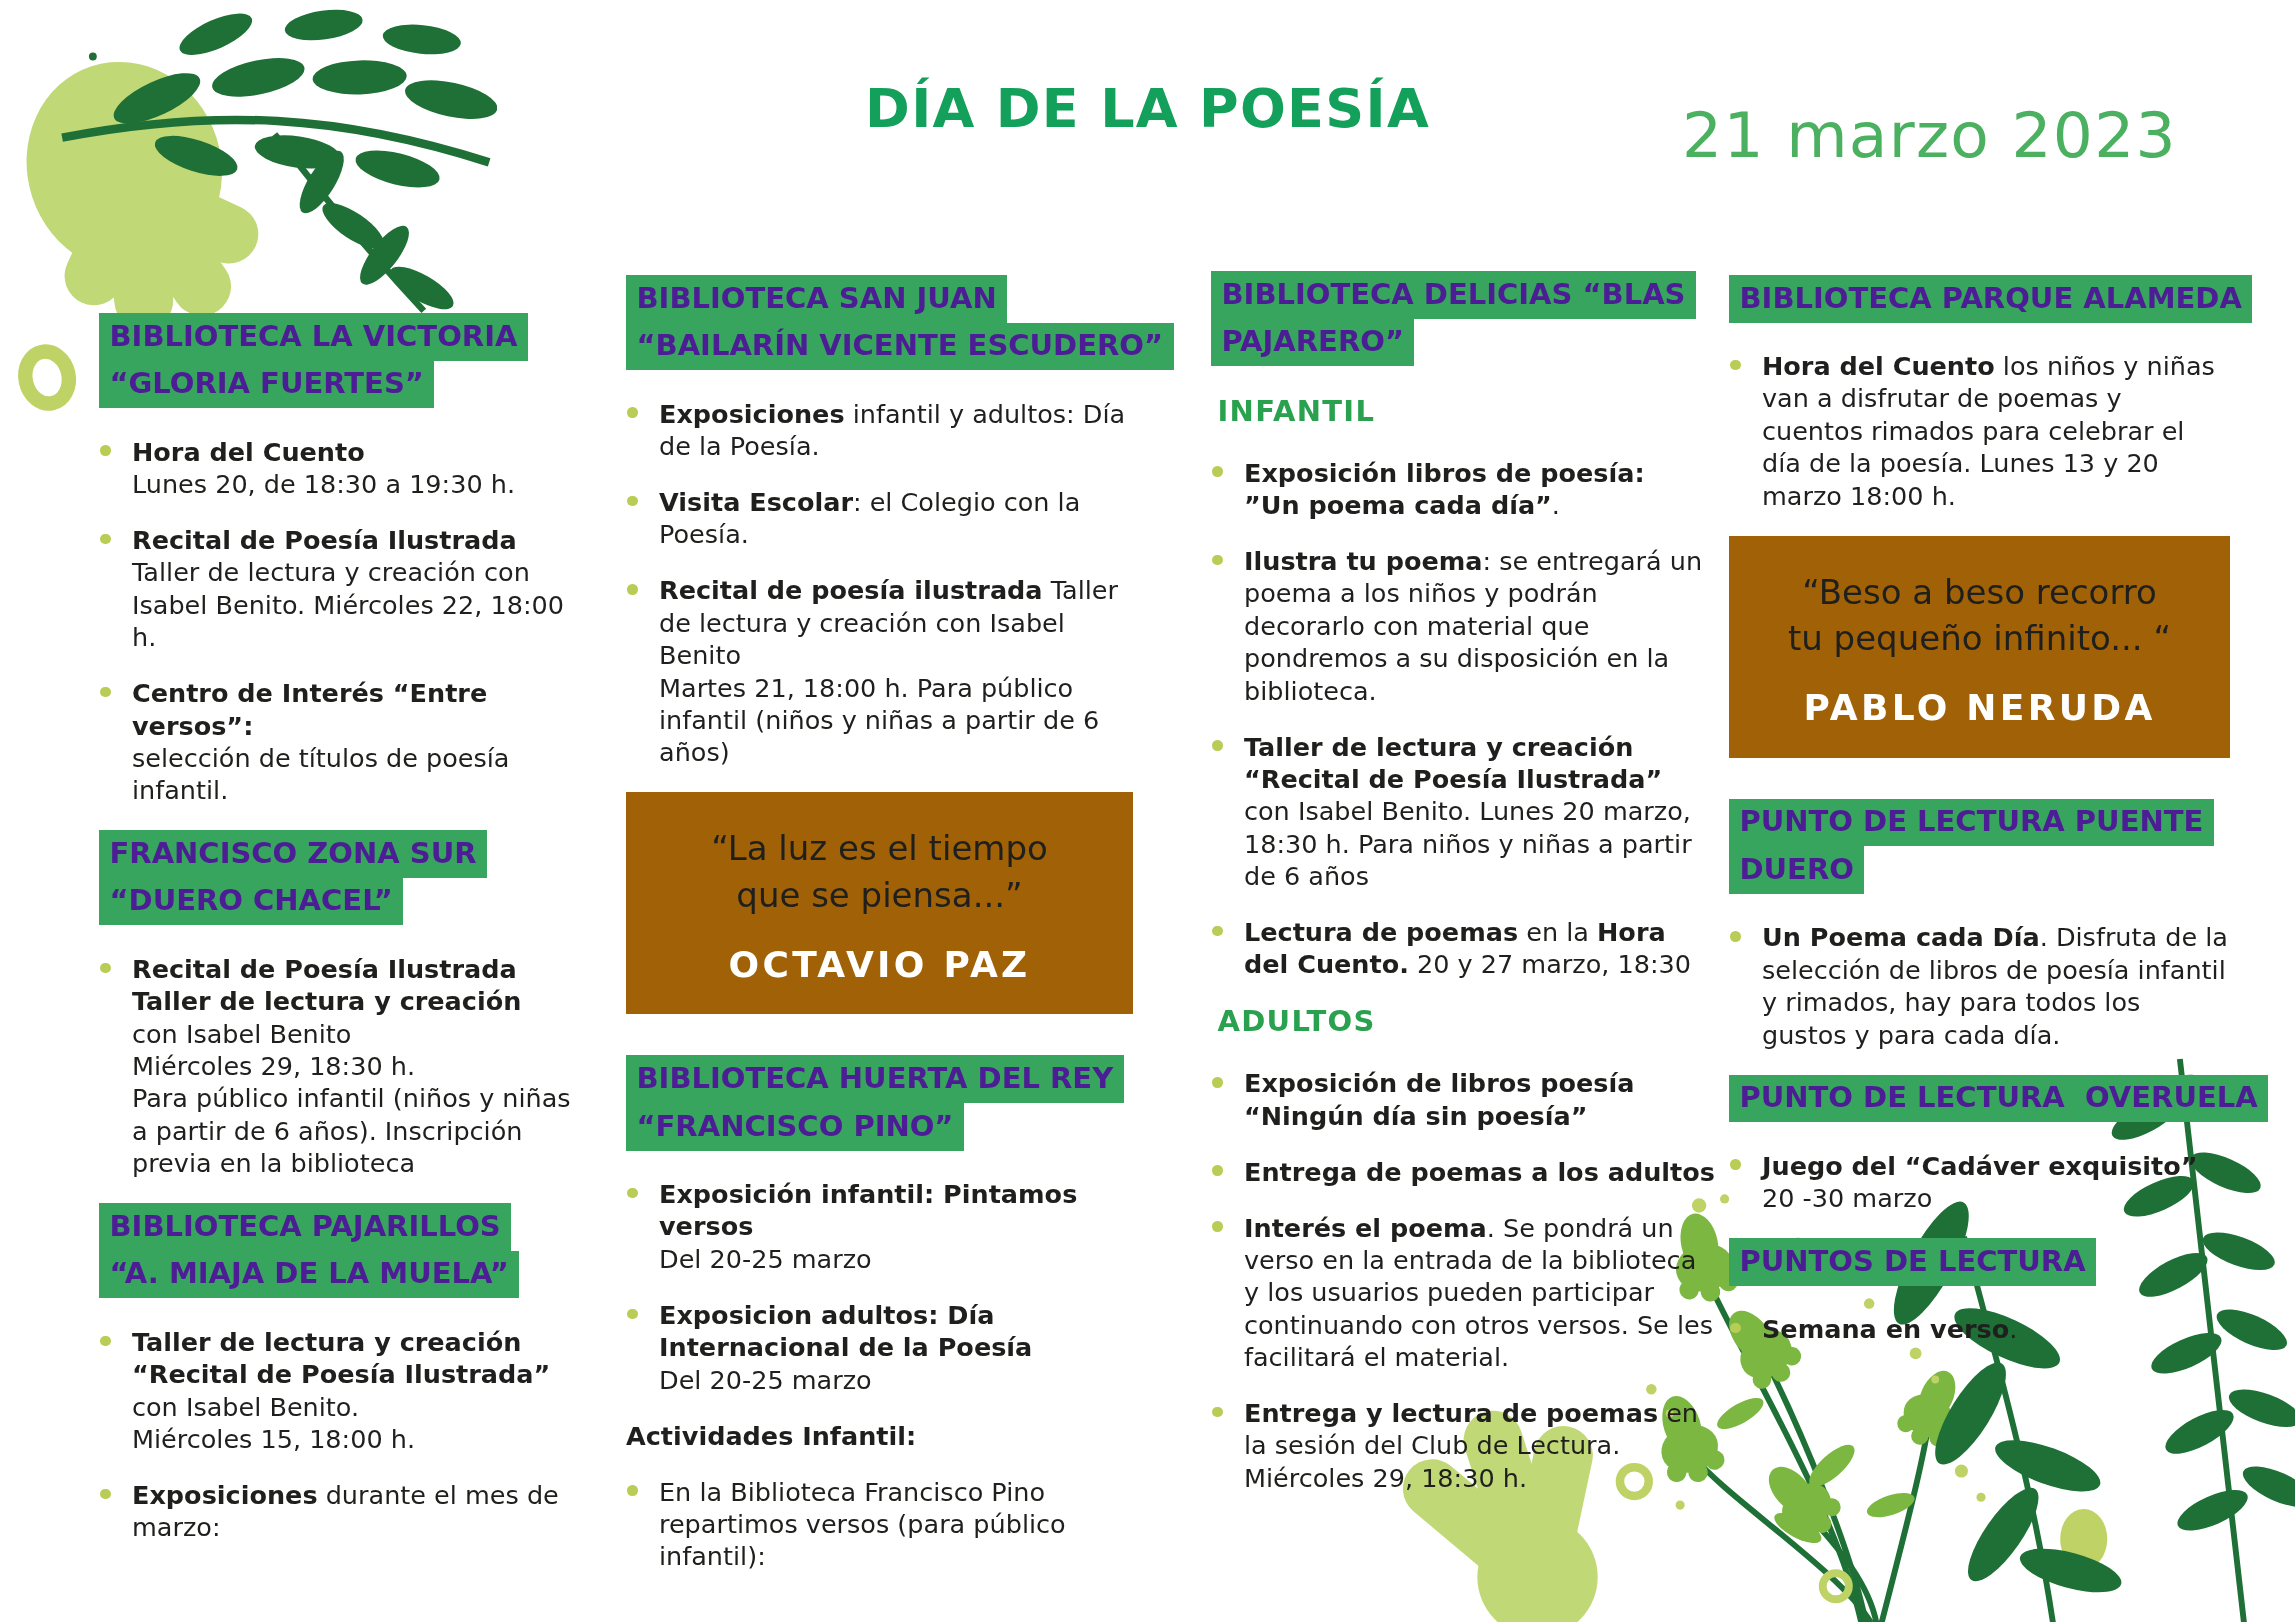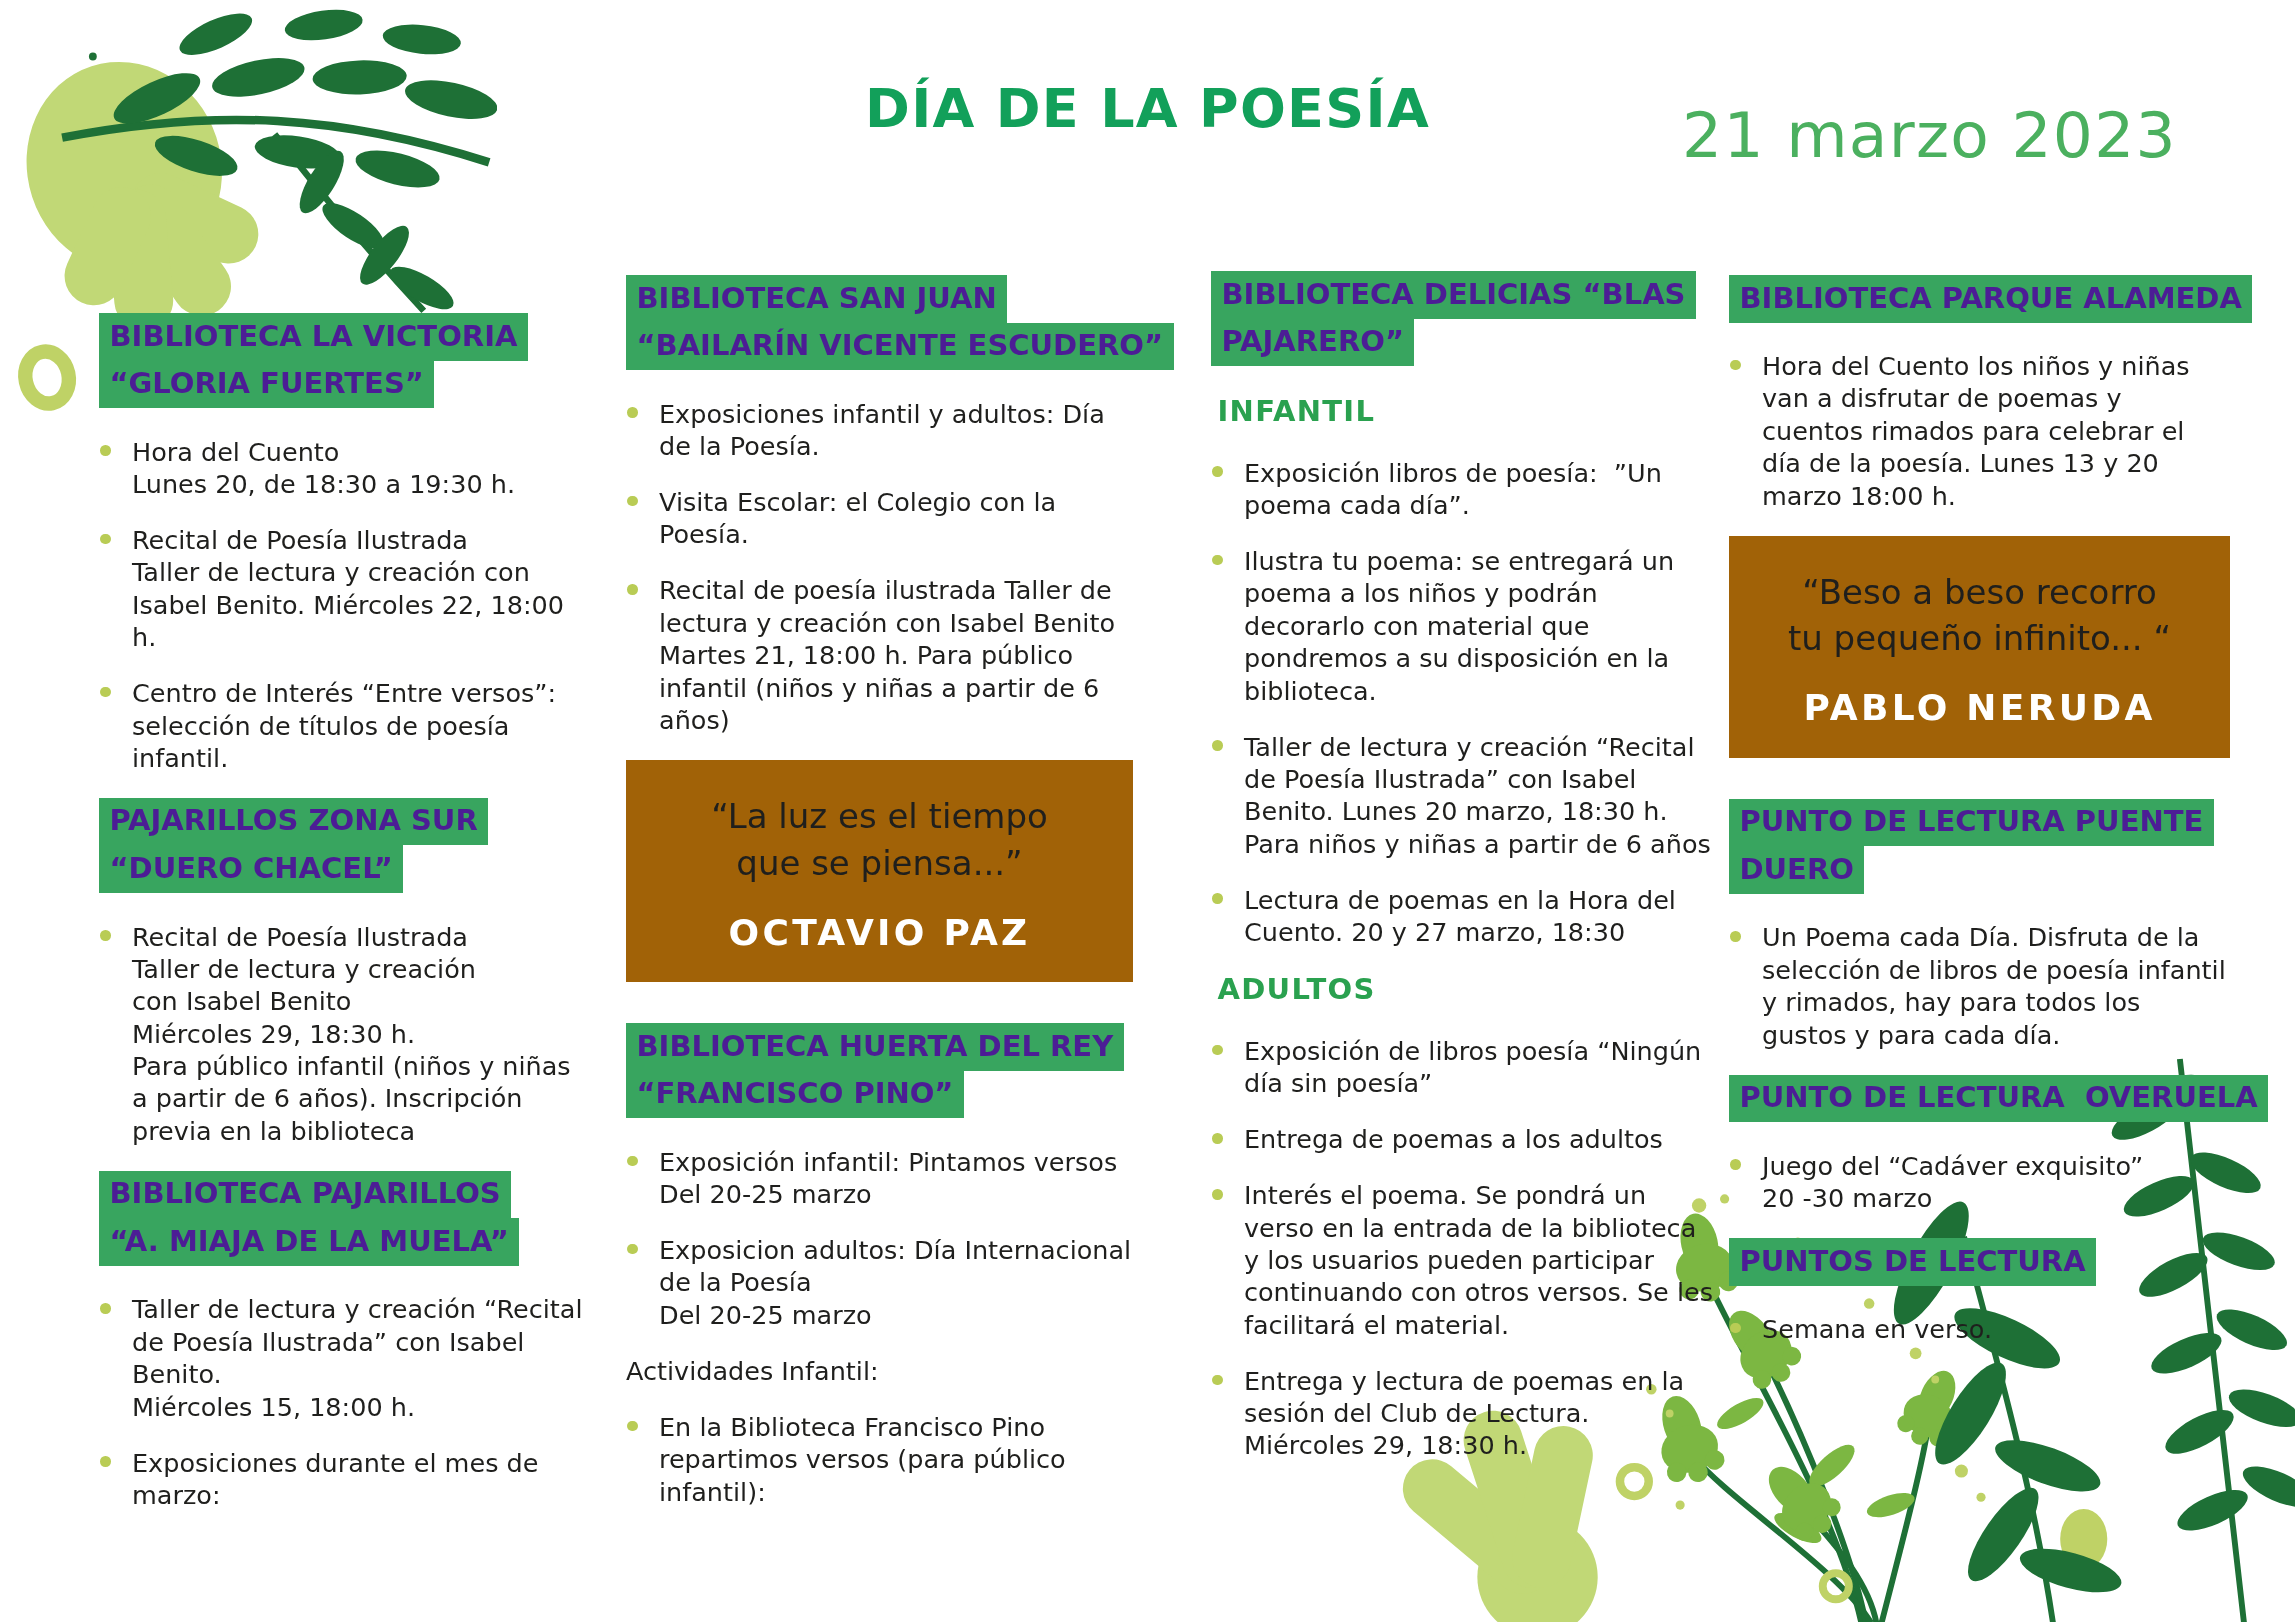--- a/index.html
+++ b/index.html
@@ -25,21 +25,21 @@
   .hline{line-height:1.04;}
   .hbox{display:inline-block;background:#38a55f;color:#4c1d95;font-weight:bold;
         font-size:29px;line-height:1.28;padding:4.6px 10.5px 5.9px 10.5px;white-space:pre;}
 
   .sub{color:#2aa14f;font-weight:bold;font-size:29px;letter-spacing:1.3px;margin:2.6px 0 29px 6.5px;}
 
   .item{position:relative;padding-left:33px;margin-bottom:23.6px;font-size:25.5px;line-height:1.27;
         white-space:pre-wrap;}
   .item .bullet{position:absolute;left:1.3px;top:9.8px;width:10.5px;height:10.5px;border-radius:50%;
                 background:#b9cc55;}
-  .item .b{font-weight:normal;}
+  .item .b{font-weight:bold;}
   .item.flush{padding-left:0;}
 
   .quote{background:#a16207;text-align:center;padding:33px 19.6px 29.4px 19.6px;margin:11.8px 0 41px 0;}
   .qt{font-size:34px;line-height:1.38;color:#1f1f1d;white-space:pre-wrap;}
   .qa{margin-top:25px;font-size:36px;font-weight:bold;color:#ffffff;letter-spacing:3.3px;}
 </style>
 </head>
 <body>
 
 <div class="poster">
@@ -173,21 +173,21 @@
         <div class="hline"><span class="hbox">BIBLIOTECA LA VICTORIA</span></div>
         <div class="hline"><span class="hbox">“GLORIA FUERTES”</span></div>
       </div>
       <div class="item"><span class="bullet"></span><span class="b">Hora del Cuento</span><span>
 Lunes 20, de 18:30 a 19:30 h.</span></div>
       <div class="item"><span class="bullet"></span><span class="b">Recital de Poesía Ilustrada</span><span>
 Taller de lectura y creación con Isabel Benito. Miércoles 22, 18:00 h.</span></div>
       <div class="item"><span class="bullet"></span><span class="b">Centro de Interés “Entre versos”:</span><span>
 selección de títulos de poesía infantil.</span></div>
       <div class="hdr">
-        <div class="hline"><span class="hbox">PAJARILLOS ZONA SUR</span></div>
+        <div class="hline"><span class="hbox">FRANCISCO ZONA SUR</span></div>
         <div class="hline"><span class="hbox">“DUERO CHACEL”</span></div>
       </div>
       <div class="item"><span class="bullet"></span><span class="b">Recital de Poesía Ilustrada
 Taller de lectura y creación</span><span>
 con Isabel Benito
 Miércoles 29, 18:30 h.
 Para público infantil (niños y niñas a partir de 6 años). Inscripción previa en la biblioteca</span></div>
       <div class="hdr">
         <div class="hline"><span class="hbox">BIBLIOTECA PAJARILLOS</span></div>
         <div class="hline"><span class="hbox">“A. MIAJA DE LA MUELA”</span></div>

